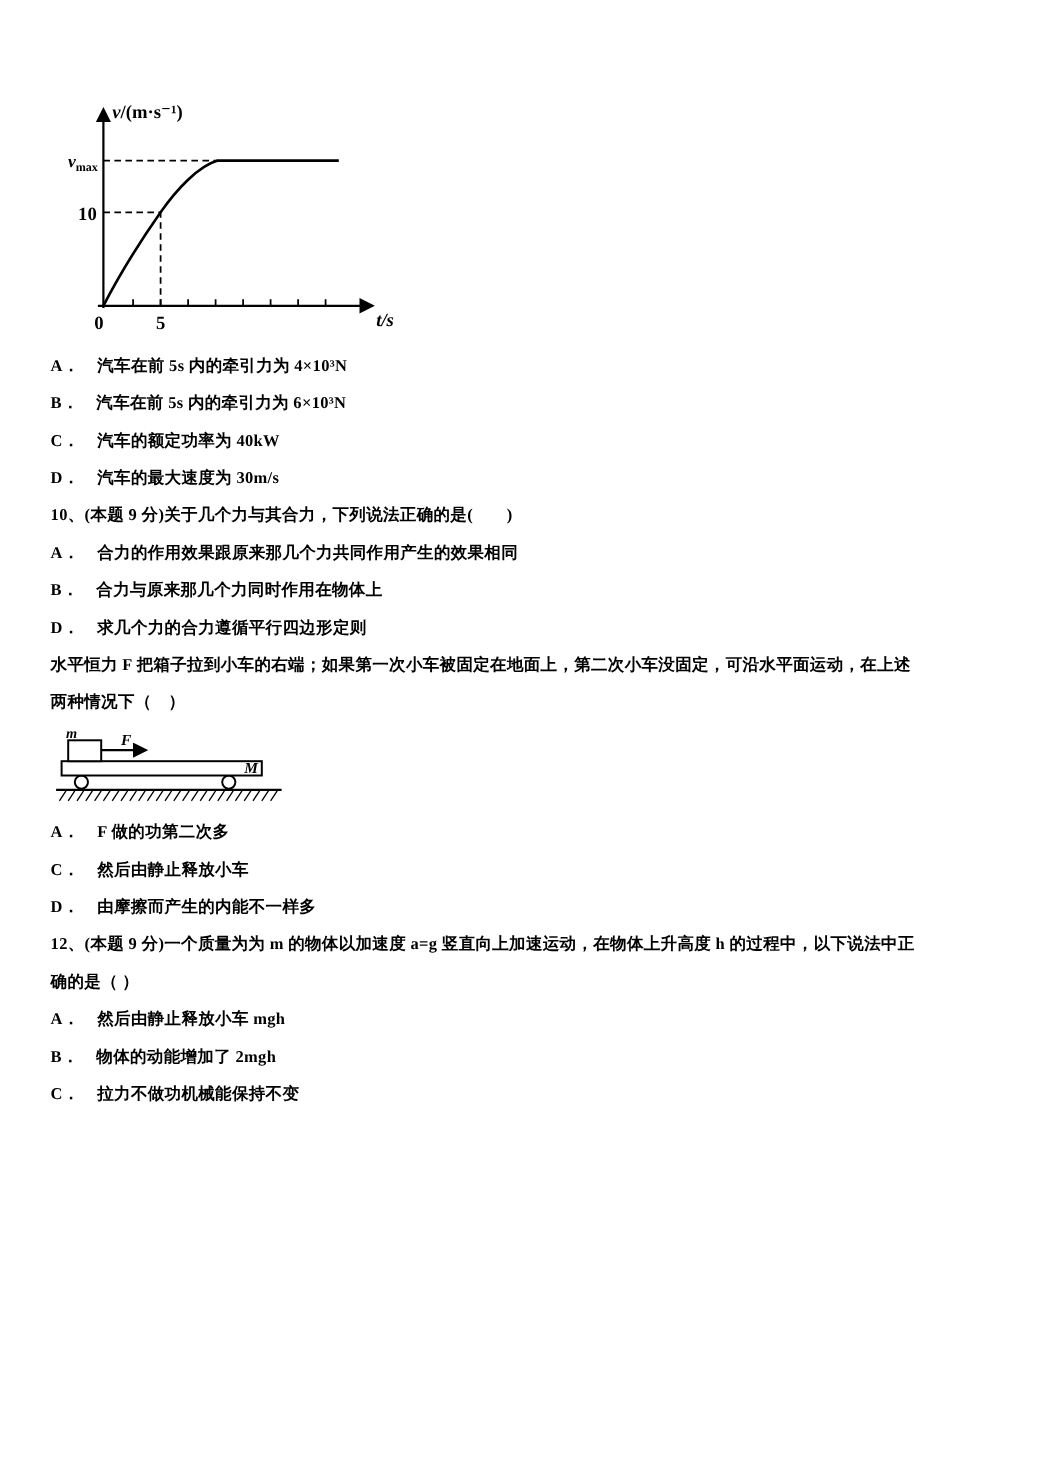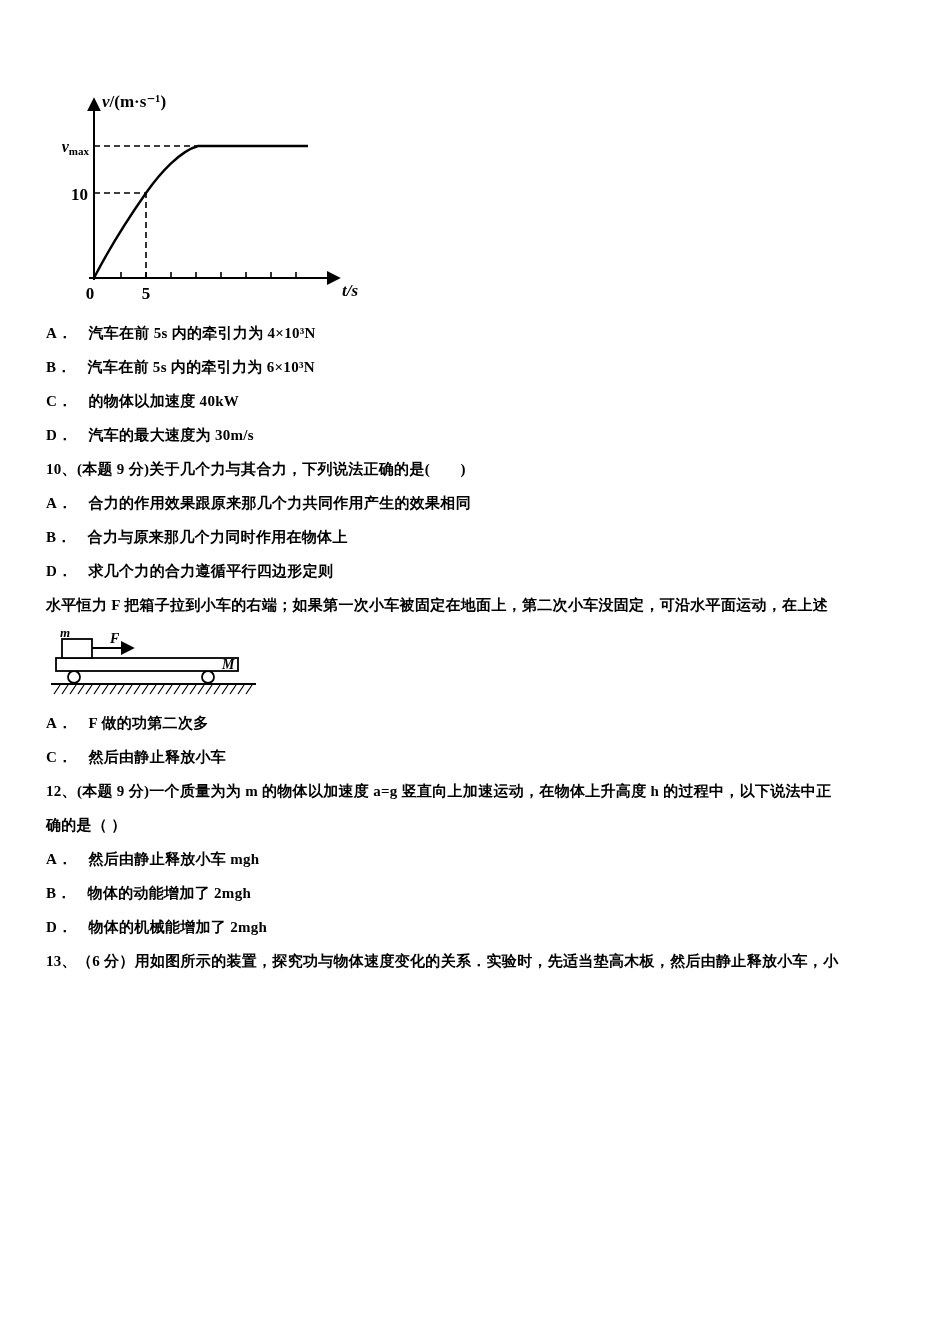--- a/index.html
+++ b/index.html
@@ -70,29 +70,30 @@
     <text x="43" y="64" font-size="16" text-anchor="end"><tspan font-style="italic">v</tspan><tspan dy="3" font-size="11">max</tspan></text>
 
     <text x="42" y="112" font-size="17" text-anchor="end">10</text>
     <text x="44" y="211" font-size="17" text-anchor="middle">0</text>
     <text x="100" y="211" font-size="17" text-anchor="middle">5</text>
     <text x="296" y="208" font-size="17" font-style="italic">t/s</text>
   </svg>
 
   <div class="line opt"><span class="opt-label">A．</span><span>汽车在前 5s 内的牵引力为 4×10³N</span></div>
   <div class="line opt"><span class="opt-label">B．</span><span>汽车在前 5s 内的牵引力为 6×10³N</span></div>
-  <div class="line opt"><span class="opt-label">C．</span><span>的物体以加速度 40kW</span></div>
+  <div class="line opt"><span class="opt-label">C．</span><span>汽车的额定功率为 40kW</span></div>
   <div class="line opt"><span class="opt-label">D．</span><span>汽车的最大速度为 30m/s</span></div>
 
   <div class="line">10、(本题 9 分)关于几个力与其合力，下列说法正确的是(　　)</div>
   <div class="line opt"><span class="opt-label">A．</span><span>合力的作用效果跟原来那几个力共同作用产生的效果相同</span></div>
   <div class="line opt"><span class="opt-label">B．</span><span>合力与原来那几个力同时作用在物体上</span></div>
   <div class="line opt"><span class="opt-label">D．</span><span>求几个力的合力遵循平行四边形定则</span></div>
 
   <div class="line">水平恒力 F 把箱子拉到小车的右端；如果第一次小车被固定在地面上，第二次小车没固定，可沿水平面运动，在上述</div>
+  <div class="line">两种情况下（　）</div>
 
   <svg class="cart-diagram" width="215" height="72" viewBox="0 0 215 72">
     <defs>
       <marker id="arrF" viewBox="0 0 10 10" refX="8" refY="5" markerWidth="7" markerHeight="7" orient="auto">
         <path d="M0,0 L10,5 L0,10 z" fill="#000"></path>
       </marker>
     </defs>
     <line x1="1" y1="56" x2="206" y2="56" stroke="#000" stroke-width="2"></line>
     <path d="M10,57 l-6,9 M18,57 l-6,9 M26,57 l-6,9 M34,57 l-6,9 M42,57 l-6,9 M50,57 l-6,9 M58,57 l-6,9 M66,57 l-6,9 M74,57 l-6,9 M82,57 l-6,9 M90,57 l-6,9 M98,57 l-6,9 M106,57 l-6,9 M114,57 l-6,9 M122,57 l-6,9 M130,57 l-6,9 M138,57 l-6,9 M146,57 l-6,9 M154,57 l-6,9 M162,57 l-6,9 M170,57 l-6,9 M178,57 l-6,9 M186,57 l-6,9 M194,57 l-6,9 M202,57 l-6,9" stroke="#000" stroke-width="1.2" fill="none"></path>
     <circle cx="24" cy="49" r="6" fill="#fff" stroke="#000" stroke-width="1.8"></circle>
@@ -100,23 +101,25 @@
     <rect x="6" y="30" width="182" height="13" fill="#fff" stroke="#000" stroke-width="1.8"></rect>
     <rect x="12" y="11" width="30" height="19" fill="#fff" stroke="#000" stroke-width="1.8"></rect>
     <line x1="42" y1="20" x2="82" y2="20" stroke="#000" stroke-width="2" marker-end="url(#arrF)"></line>
     <text x="10" y="9" font-size="13" font-style="italic">m</text>
     <text x="60" y="15" font-size="14" font-style="italic">F</text>
     <text x="172" y="41" font-size="14" font-style="italic">M</text>
   </svg>
 
   <div class="line opt"><span class="opt-label">A．</span><span>F 做的功第二次多</span></div>
   <div class="line opt"><span class="opt-label">C．</span><span>然后由静止释放小车</span></div>
+  <div class="line opt"><span class="opt-label">D．</span><span>由摩擦而产生的内能不一样多</span></div>
 
   <div class="line">12、(本题 9 分)一个质量为为 m 的物体以加速度 a=g 竖直向上加速运动，在物体上升高度 h 的过程中，以下说法中正</div>
   <div class="line">确的是（ ）</div>
   <div class="line opt"><span class="opt-label">A．</span><span>然后由静止释放小车 mgh</span></div>
   <div class="line opt"><span class="opt-label">B．</span><span>物体的动能增加了 2mgh</span></div>
+  <div class="line opt"><span class="opt-label">C．</span><span>拉力不做功机械能保持不变</span></div>
   <div class="line opt"><span class="opt-label">D．</span><span>物体的机械能增加了 2mgh</span></div>
 
 
   <div class="line">13、（6 分）用如图所示的装置，探究功与物体速度变化的关系．实验时，先适当垫高木板，然后由静止释放小车，小</div>
 
 </div>
 
 </body></html>

